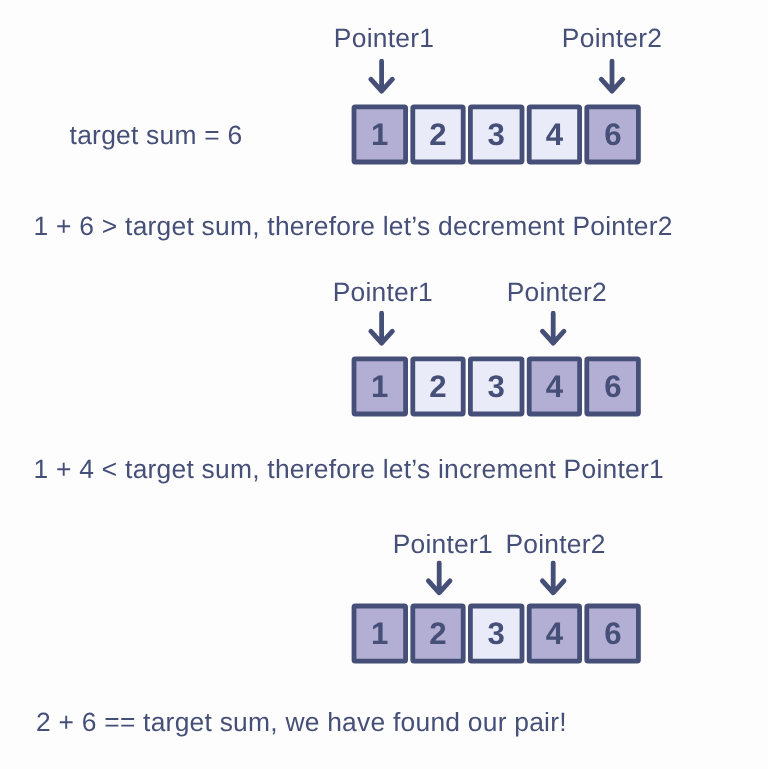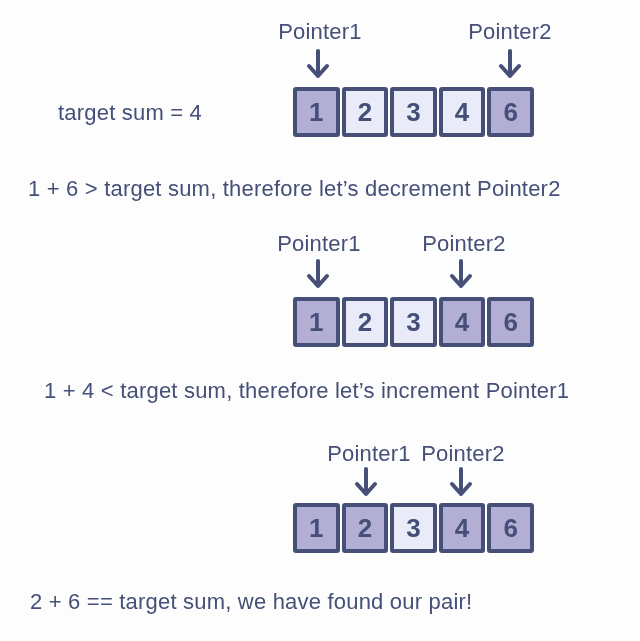--- a/index.html
+++ b/index.html
@@ -82,21 +82,21 @@
   .s1-a2{left:510px;top:49px;}
   .s1-array{top:87px;}
   .s1-caption{left:28px;top:176px;}
 
   
   .s2-p1{left:319px;top:231px;}
   .s2-p2{left:464px;top:231px;}
   .s2-a1{left:318px;top:259px;}
   .s2-a2{left:461px;top:259px;}
   .s2-array{top:297px;}
-  .s2-caption{left:44px;top:378px;}
+  .s2-caption{left:28px;top:378px;}
 
   
   .s3-p1{left:369px;top:441px;}
   .s3-p2{left:463px;top:441px;}
   .s3-a1{left:366px;top:467px;}
   .s3-a2{left:461px;top:467px;}
   .s3-array{top:503px;}
   .s3-caption{left:30px;top:589px;}
 </style>
 </head>
@@ -110,21 +110,21 @@
     <span class="arrow s1-a1">
       <svg viewBox="0 0 26 34">
           <path d="M13 2 L13 27 M4 17 L13 27 L22 17" fill="none" stroke="#454f78" stroke-width="4" stroke-linecap="round" stroke-linejoin="round"></path>
         </svg>
     </span>
     <span class="arrow s1-a2">
       <svg viewBox="0 0 26 34">
           <path d="M13 2 L13 27 M4 17 L13 27 L22 17" fill="none" stroke="#454f78" stroke-width="4" stroke-linecap="round" stroke-linejoin="round"></path>
         </svg>
     </span>
-    <span class="side-label">target sum = 4</span>
+    <span class="side-label">target sum = 6</span>
     <div class="array-row s1-array">
       <div class="cell hl">1</div>
       <div class="cell">2</div>
       <div class="cell">3</div>
       <div class="cell">4</div>
       <div class="cell hl">6</div>
     </div>
     <div class="caption s1-caption">1 + 6 &gt; target sum, therefore let’s decrement Pointer2</div>
   </section>
 

